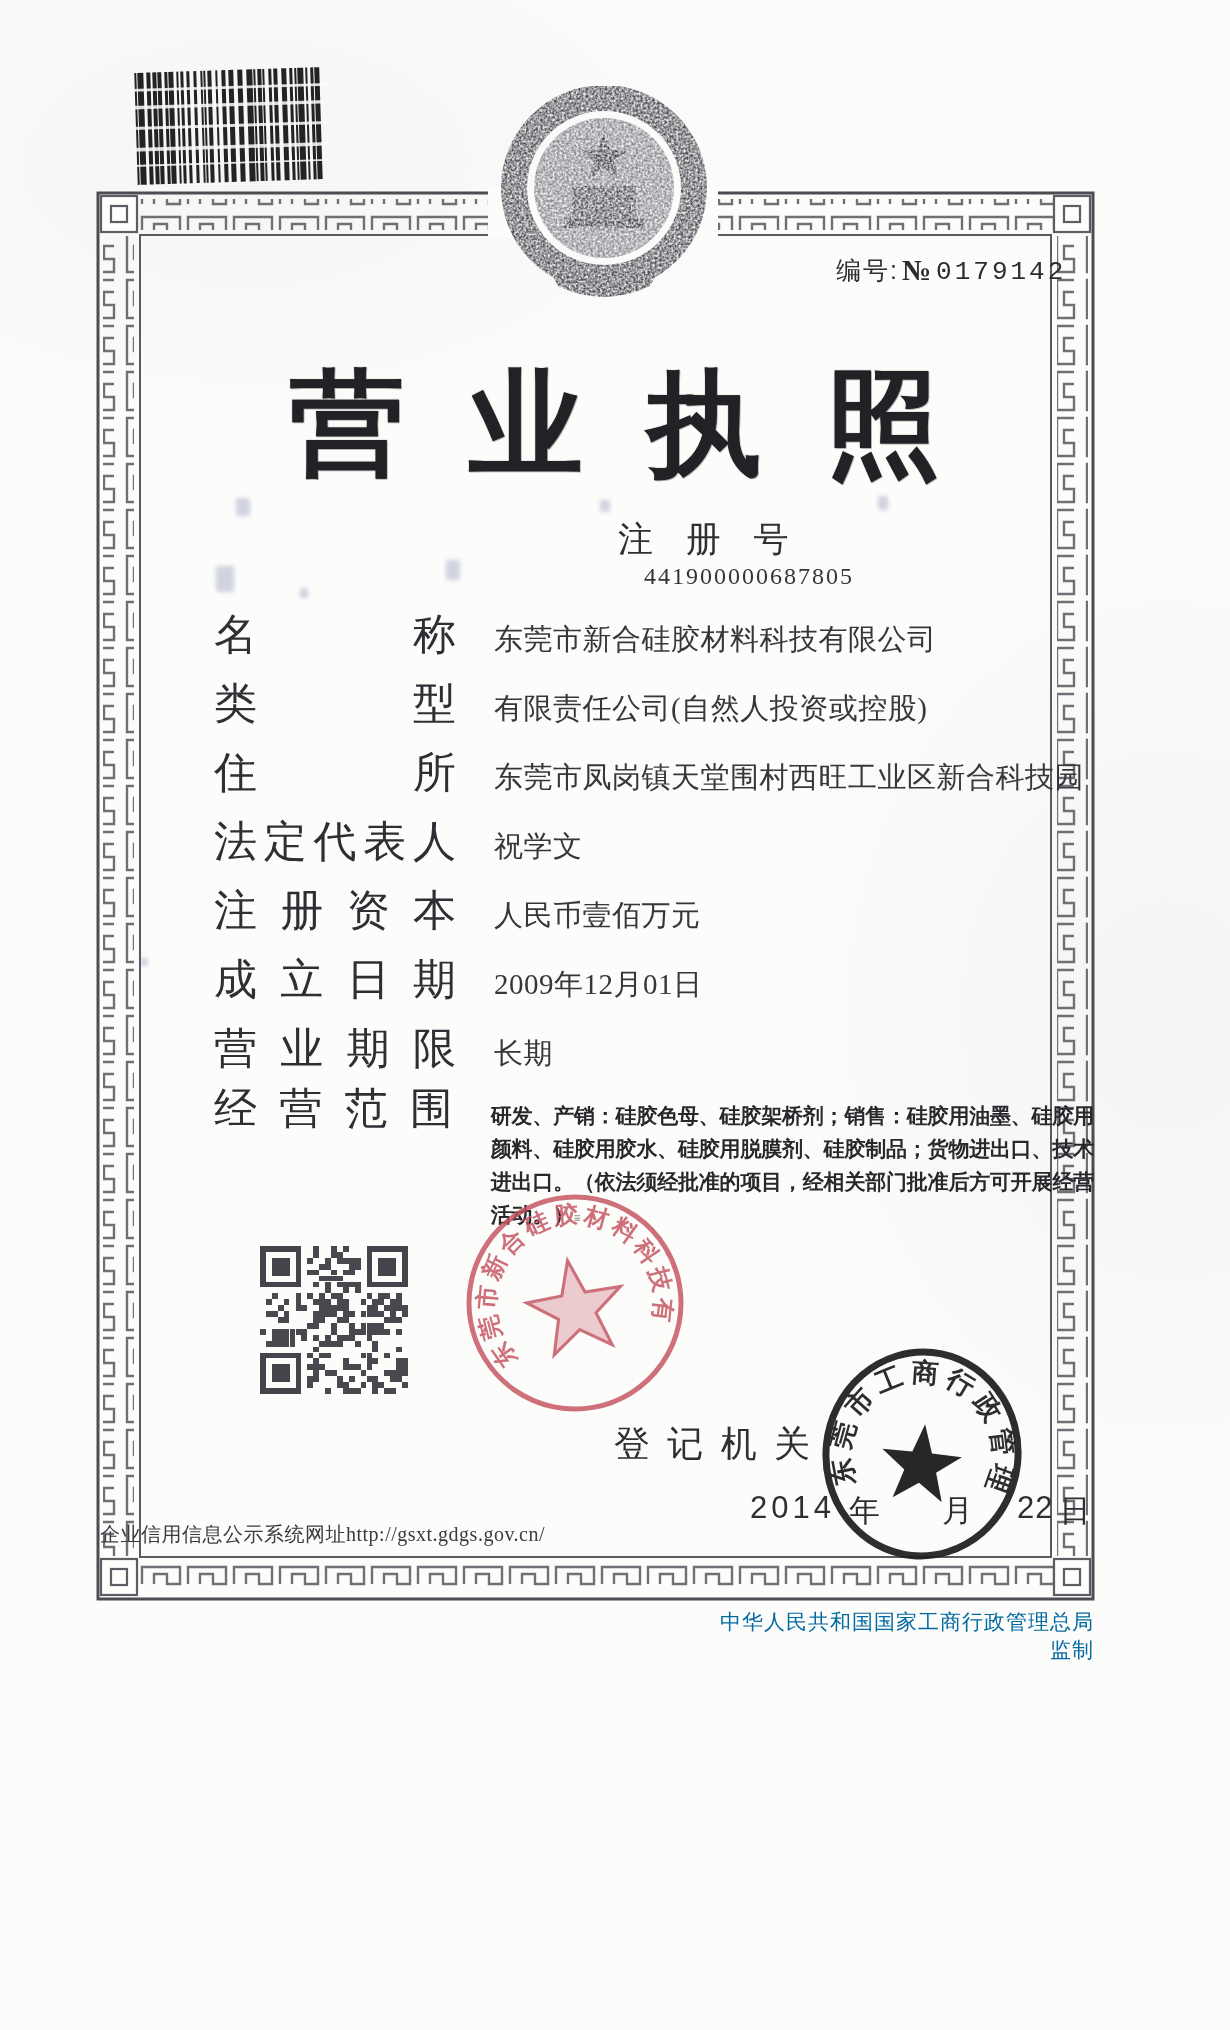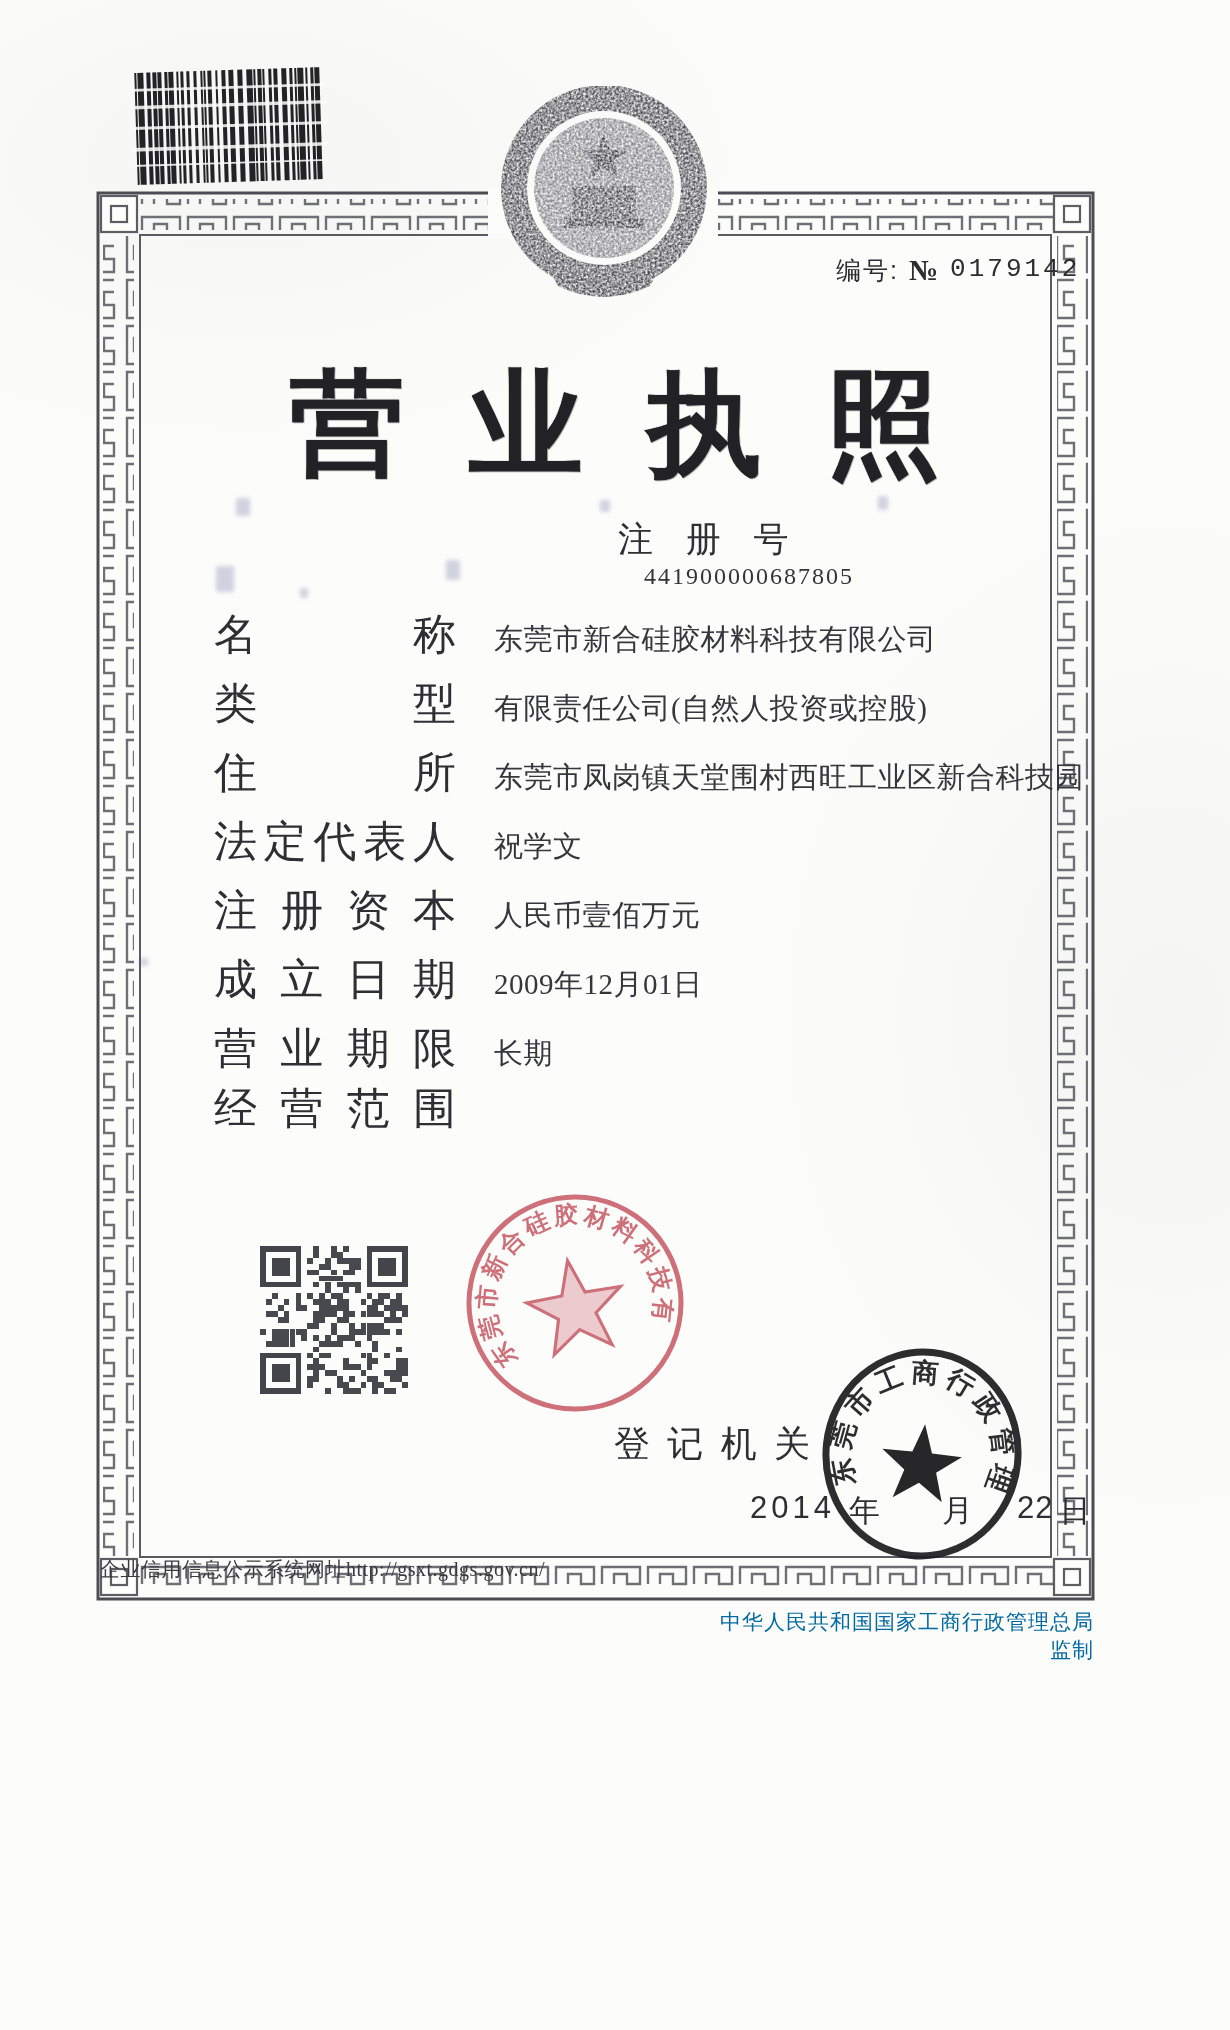--- a/index.html
+++ b/index.html
@@ -19,21 +19,21 @@
   
   .barcode{left:132px;top:66px;width:196px;height:122px;}
 
   
   .emblem{left:498px;top:86px;width:212px;height:218px;z-index:3;}
 
   
   .frame{left:0;top:0;z-index:1;}
 
   
-  .serial{left:836px;top:254px;display:flex;align-items:flex-start;gap:10px;z-index:2;
+  .serial{left:836px;top:254px;display:flex;align-items:flex-end;gap:3px;z-index:2;
           font-size:25px;letter-spacing:2px;color:#2c2c31;}
   .serial .nomark{font-family:"Liberation Serif",serif;font-weight:bold;font-size:29px;}
   .serial .num{font-family:"Liberation Mono",monospace;font-size:26px;letter-spacing:3px;}
 
   
   .doc-title{left:290px;top:348px;width:650px;z-index:2;
     font-size:114px;font-weight:800;color:#222226;
     text-shadow:0 0 1px rgba(40,40,40,.9), 1px 1px 0 rgba(90,90,90,.35);}
   .char-justify{display:flex;justify-content:space-between;}
 
@@ -66,21 +66,21 @@
           font-family:"Liberation Serif",serif;}
   .dateline{left:750px;top:1490px;z-index:2;display:flex;align-items:flex-start;
             font-size:31px;color:#2e2e34;font-family:Liberation Sans, sans-serif;}
   .dateline .y{letter-spacing:4px;}
   .dateline .u1{margin-left:14px;}
   .dateline .u2{margin-left:62px;}
   .dateline .dd{margin-left:44px;letter-spacing:1px;}
   .dateline .u3{margin-left:6px;}
 
   
-  .footer-left{left:100px;top:1556px;font-size:20px;color:#3a3a40;z-index:2;
+  .footer-left{left:100px;top:1521px;font-size:20px;color:#3a3a40;z-index:2;
                font-family:"Liberation Serif",serif;letter-spacing:0.5px;}
   .footer-right{left:700px;top:1608px;width:394px;text-align:right;font-size:21px;color:#0369a1;
                 z-index:2;font-family:"Liberation Serif",serif;letter-spacing:1px;}
 
   
   .smudge{position:absolute;background:rgba(95,105,150,.28);filter:blur(2px);border-radius:2px;z-index:1;}
 </style>
 </head>
 <body>
 
@@ -256,20 +256,26 @@
         </div>
       <div class="fvalue">长期</div>
     </div>
     <div class="row" style="top:474px">
       <div class="flabel char-justify">
           <span>经</span>
           <span>营</span>
           <span>范</span>
           <span>围</span>
         </div>
+      <div class="scope-val">
+        <div>研发、产销：硅胶色母、硅胶架桥剂；销售：硅胶用油墨、硅胶用</div>
+        <div>颜料、硅胶用胶水、硅胶用脱膜剂、硅胶制品；货物进出口、技术</div>
+        <div>进出口。（依法须经批准的项目，经相关部门批准后方可开展经营</div>
+        <div><span>活动。）</span><span class="scope-mark">≡</span></div>
+      </div>
     </div>
   </div>
 
   <svg class="abs qr" id="qr" width="148" height="148" viewBox="0 0 148 148">
       <g shape-rendering="crispEdges">
         <rect x="53.28" y="0" width="5.8016" height="5.8016" fill="#34343c" opacity="0.9"></rect>
         <rect x="71.03999999999999" y="0" width="5.8016" height="5.8016" fill="#34343c" opacity="0.9"></rect>
         <rect x="82.88" y="0" width="5.8016" height="5.8016" fill="#34343c" opacity="0.9"></rect>
         <rect x="53.28" y="5.92" width="5.8016" height="5.8016" fill="#34343c" opacity="0.9"></rect>
         <rect x="71.03999999999999" y="5.92" width="5.8016" height="5.8016" fill="#34343c" opacity="0.9"></rect>

